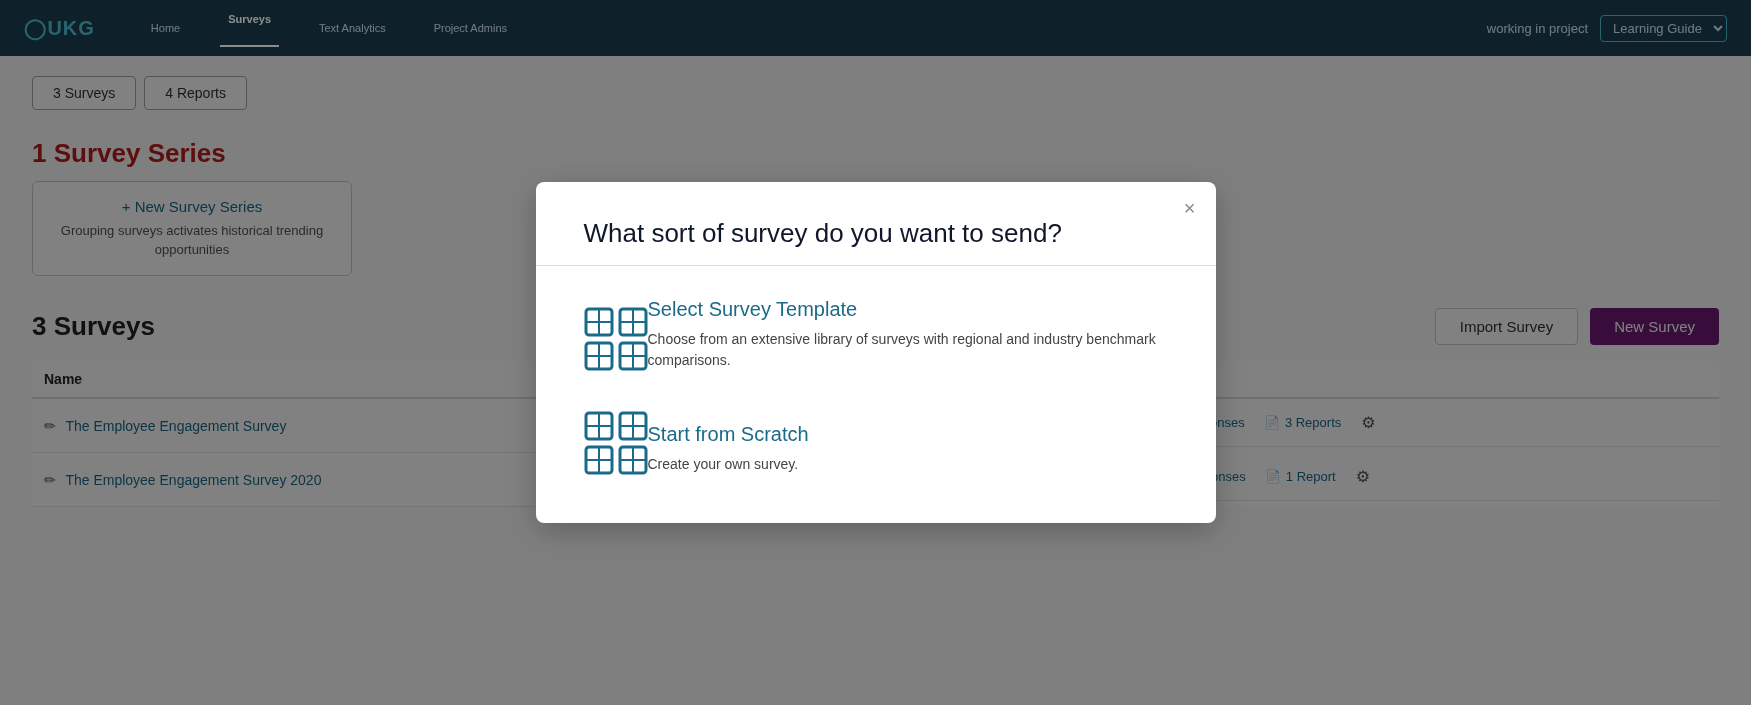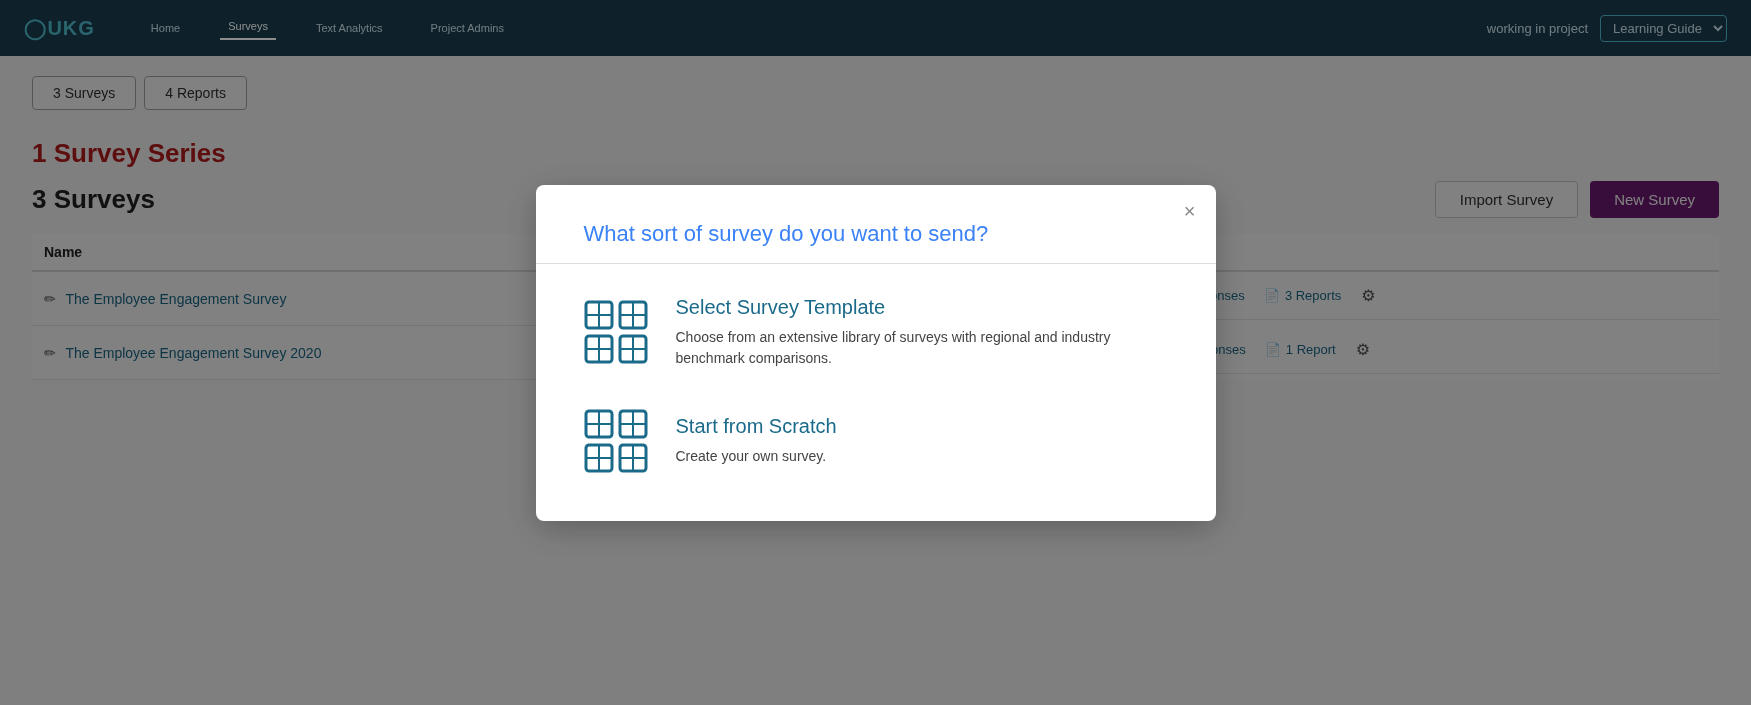--- a/index.html
+++ b/index.html
@@ -26,23 +26,23 @@
     .navbar-logo span { color: #4db8c8; }
     .nav-link {
       color: #cce0e8;
       font-size: 11px;
       cursor: pointer;
       padding: 4px 8px;
       text-decoration: none;
     }
     .nav-link.active {
       color: white;
-      font-weight: 400;
+      font-weight: 700;
       border-bottom: 2px solid white;
-      padding-bottom: 6px;
+      padding-bottom: 20px;
     }
     .navbar-right {
       margin-left: auto;
       display: flex;
       align-items: center;
       gap: 12px;
       color: #cce0e8;
       font-size: 13px;
     }
     .project-select {
@@ -226,45 +226,44 @@
     .modal {
       background: white;
       border-radius: 8px;
       width: 680px;
       max-width: 90%;
       padding: 36px 48px 48px 48px;
       position: relative;
       box-shadow: 0 8px 32px rgba(0,0,0,0.25);
     }
     .modal-title {
-      font-size: 22px;
+      font-size: 26px;
       font-weight: 500;
-      color: #3b82f6;
+      color: #0f172a;
       margin-bottom: 16px;
     }
     .modal-close {
       position: absolute;
       top: 16px;
       right: 20px;
       font-size: 20px;
       color: #888;
       cursor: pointer;
       background: none;
       border: none;
       line-height: 1;
     }
     .modal-divider {
       height: 1px;
       background: #ddd;
       margin: 0 -48px 32px -48px;
     }
     .modal-option {
       display: flex;
-      align-items: center;
-      gap: 28px;
+      align-items: flex-end;
       margin-bottom: 40px;
       cursor: pointer;
     }
     .modal-option:last-child { margin-bottom: 0; }
     .option-icon {
       width: 64px;
       height: 64px;
       flex-shrink: 0;
     }
     .option-text h3 {
@@ -303,20 +302,24 @@
 
 <div class="main-content" style="filter: brightness(0.92);">
 
   <div class="tabs-row">
     <button class="tab-btn">3 Surveys</button>
     <button class="tab-btn">4 Reports</button>
   </div>
 
   <div>
     <div class="section-title">1 Survey Series</div>
+    <div class="survey-series-card">
+      <a class="new-series-link">+ New Survey Series</a>
+      <span class="series-hint">Grouping surveys activates historical trending opportunities</span>
+    </div>
   </div>
 
   <div class="surveys-header">
     <div class="surveys-title">3 Surveys</div>
     <div class="header-buttons">
       <button class="btn-import">Import Survey</button>
       <button class="btn-new-survey">New Survey</button>
     </div>
   </div>
 

